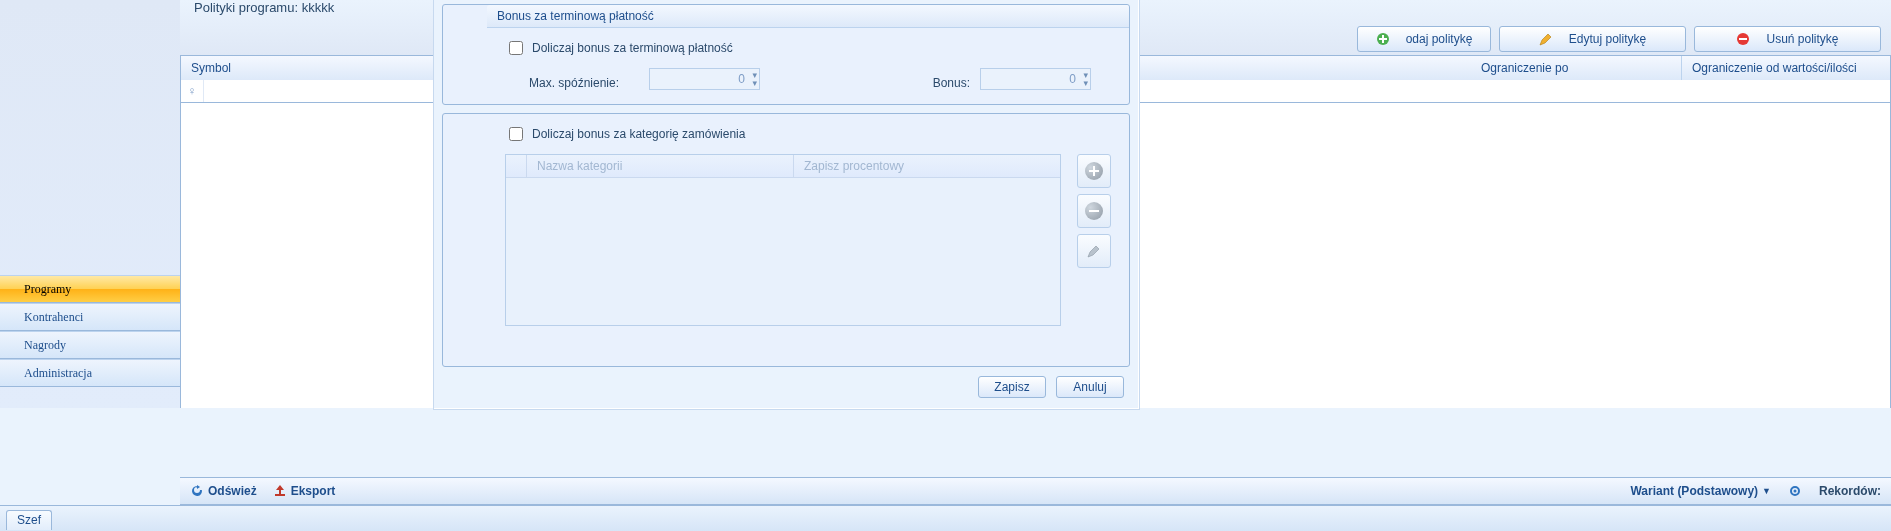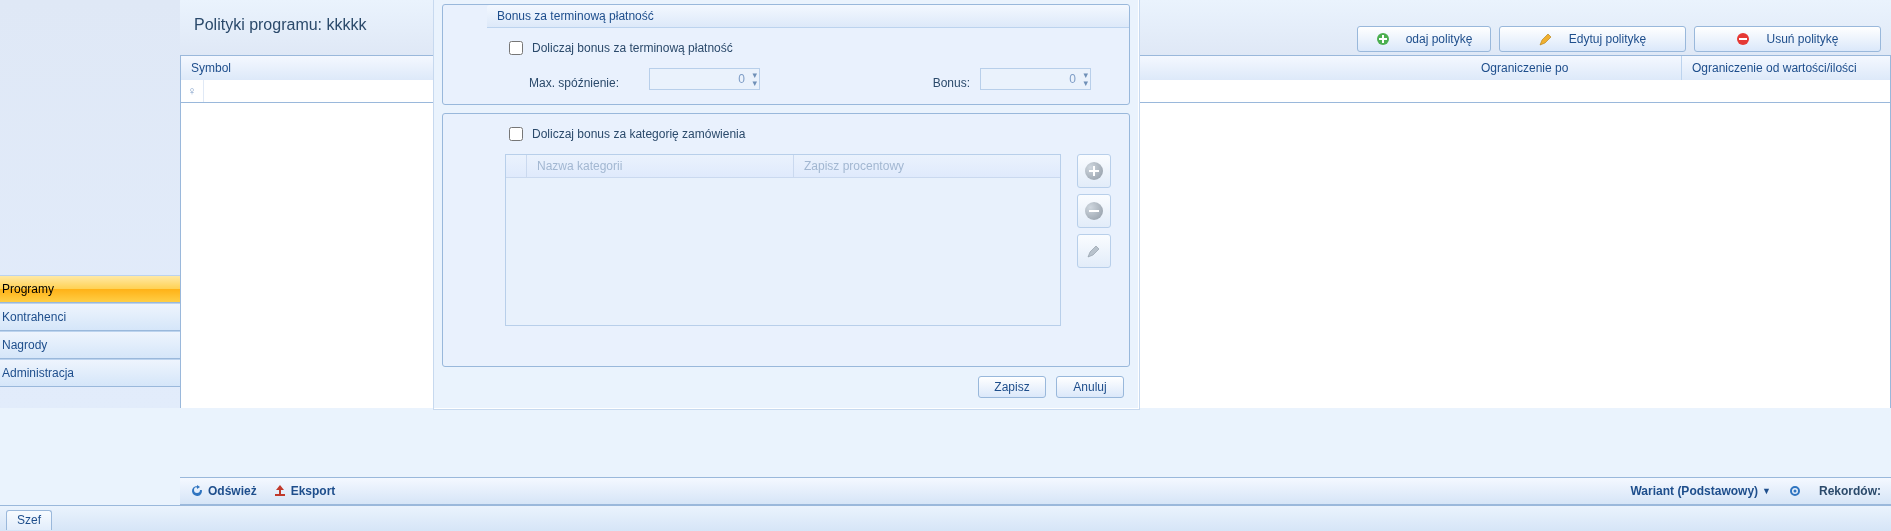--- a/index.html
+++ b/index.html
@@ -1,26 +1,26 @@
 <!DOCTYPE html>
 <html><head>
 <meta charset="utf-8">
 <style>
 html,body{margin:0;padding:0;font-family:Tahoma,Segoe UI,Arial,sans-serif;font-size:12px;color:#2b4a6b;background:#fff;}
 .app{position:relative;width:1891px;height:531px;background:#eaf3fd;overflow:hidden;}
 
 
 .sidebar{position:absolute;left:0;top:0;width:180px;height:408px;background:linear-gradient(#dfe8f6,#e2ecfb);border-right:1px solid #9ab8db;}
 .sidebar-spacer{height:275px;}
-.sidebar-item{height:26px;line-height:26px;padding-left:2px;border-top:1px solid #bcd3ee;border-bottom:1px solid #9ab8db;background:linear-gradient(#eef4fd,#d5e6f9);cursor:pointer;color:#1e4e8c;}
+.sidebar-item{height:26px;line-height:26px;padding-left:24px;border-top:1px solid #bcd3ee;border-bottom:1px solid #9ab8db;background:linear-gradient(#eef4fd,#d5e6f9);cursor:pointer;color:#1e4e8c;font-family:Liberation Serif, serif;}
 .sidebar-item.active{background:linear-gradient(#ffe9a5,#ffd152 50%,#ffb217 51%,#ffce45);color:#000;}
 
 
 .banner{position:absolute;left:180px;top:0;right:0;height:55px;background:linear-gradient(#eaf3fd,#dfe8f6);border-bottom:1px solid #bcd3ee;}
-.banner-title{position:absolute;left:14px;top:16px;color:#2b4a6b;font-size:16px;}
+.banner-title{position:absolute;left:14px;top:0;color:#2b4a6b;font-size:13px;}
 .btn-bar{position:absolute;right:10px;top:26px;display:flex;gap:8px;border-radius:13px;}
 .btn{height:24px;width:185px;border:1px solid #99b8db;border-radius:3px;background:linear-gradient(#ffffff,#dbe8fa);display:flex;align-items:center;justify-content:center;gap:14px;cursor:pointer;color:#1e4e8c;font-size:12px;}
 .btn svg{flex:0 0 16px;}
 .btn.small{width:132px;}
 
 
 .grid-head{position:absolute;left:180px;top:55px;right:0;height:24px;border:1px solid #9ab8db;background:linear-gradient(#f4f8ff,#dde9f9);display:flex;}
 .gh-cell{border-right:1px solid #bcd3ee;padding-left:10px;line-height:24px;color:#1e4e8c;font-size:12px;}
 .gh-c1{width:262px;}
 .gh-spacer{flex:1;}

